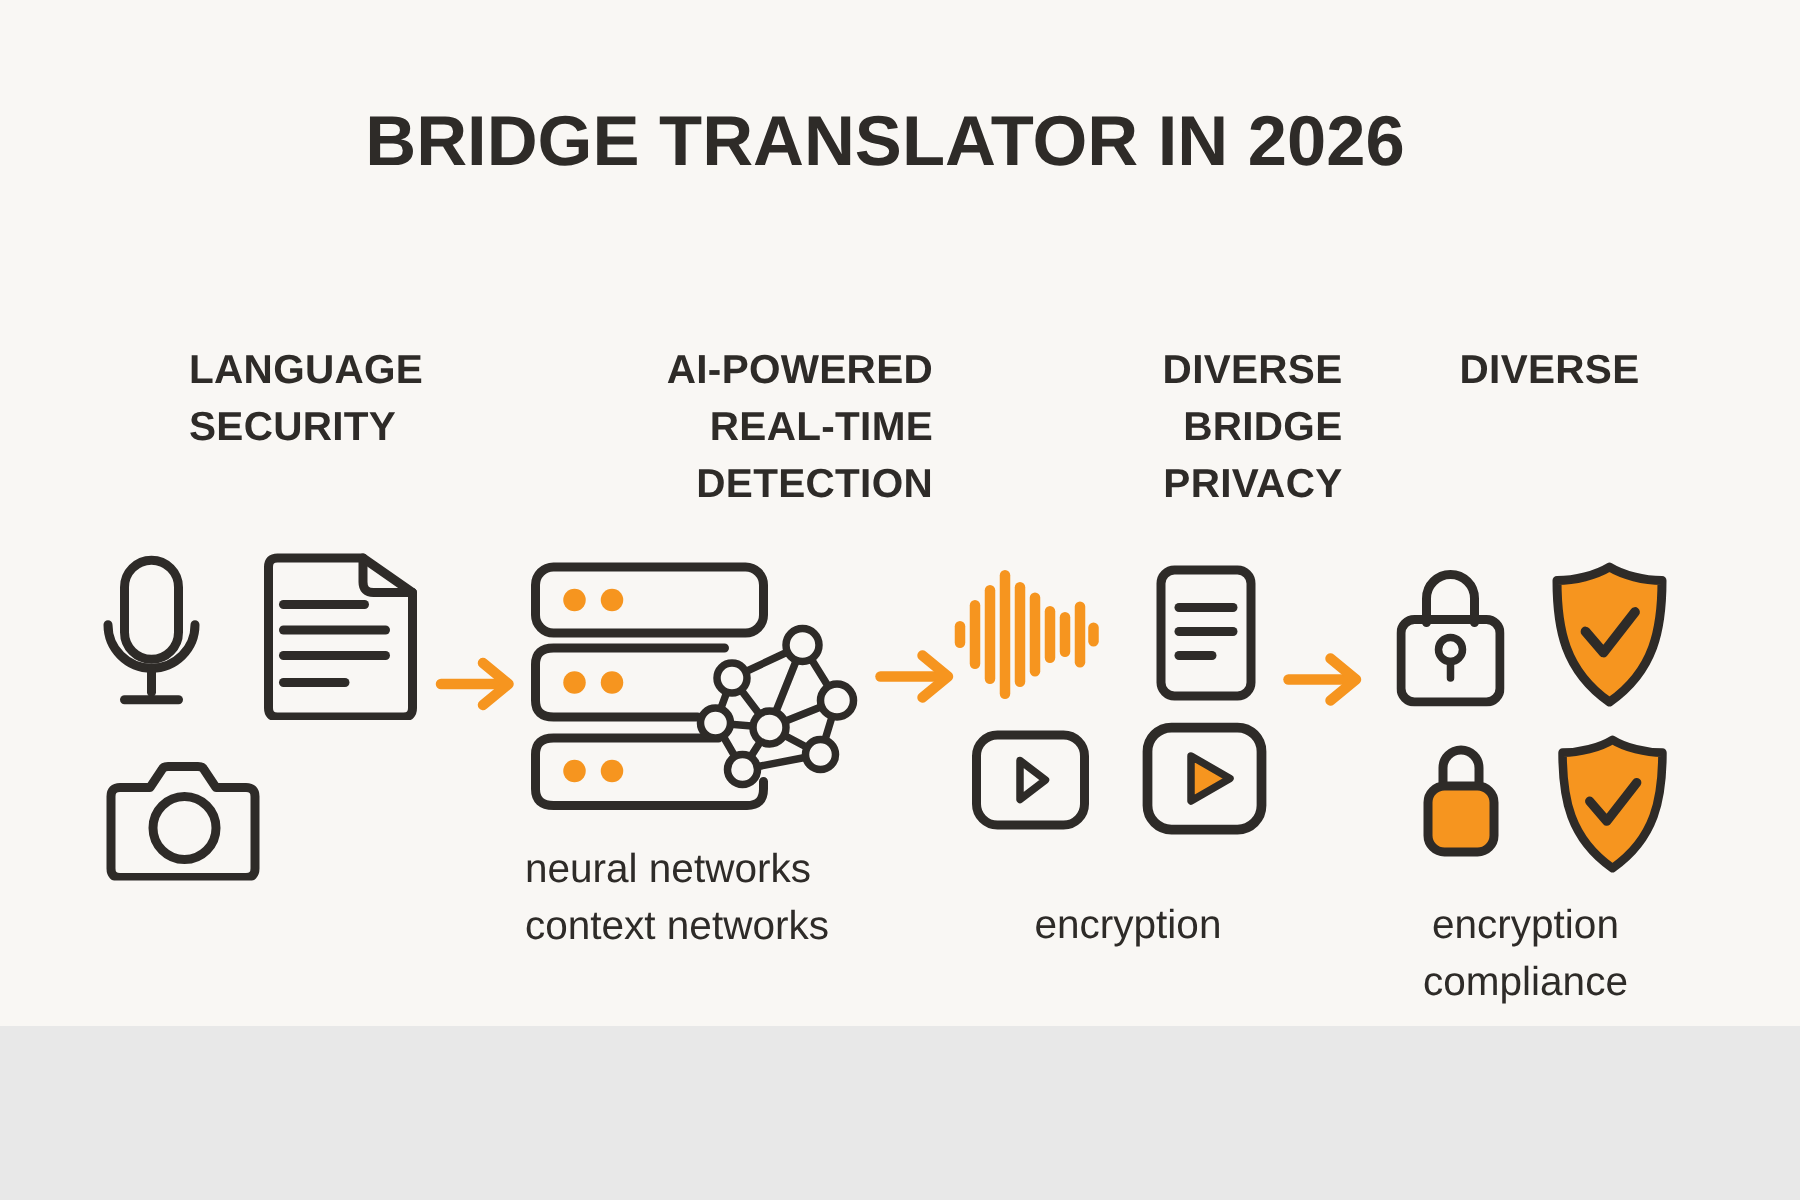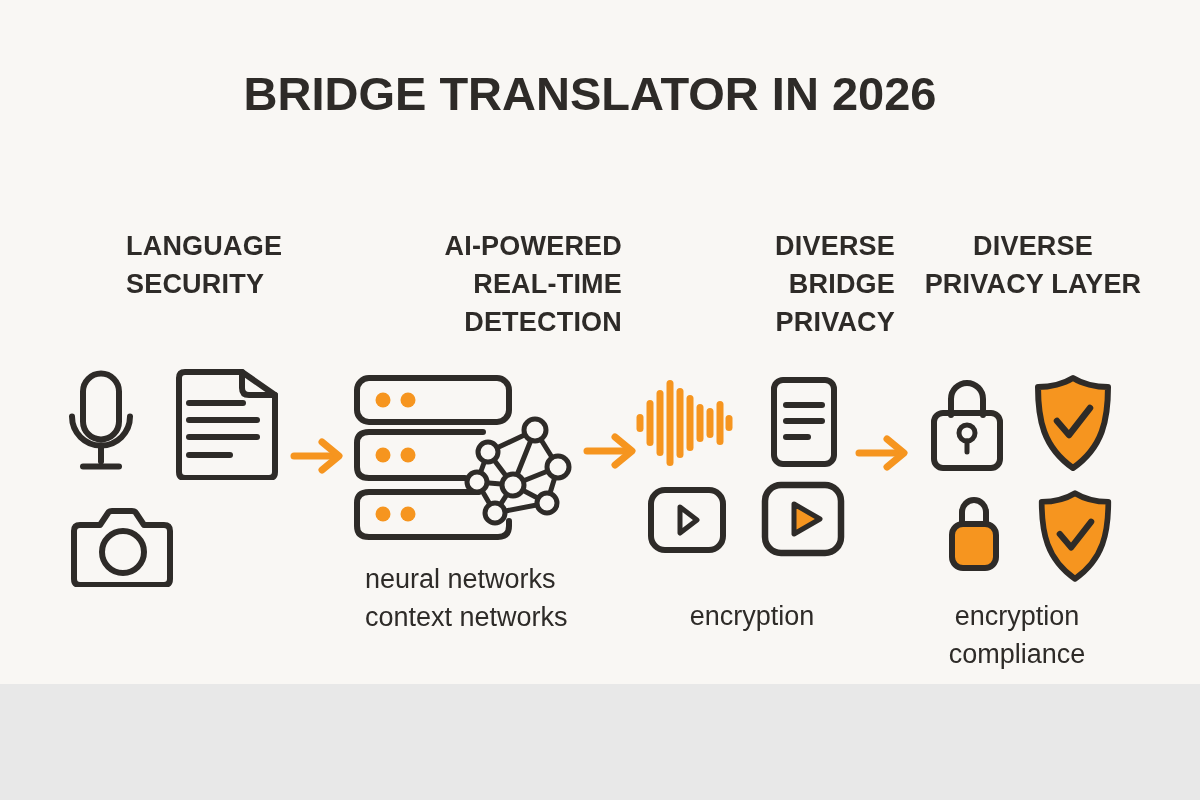--- a/index.html
+++ b/index.html
@@ -65,21 +65,20 @@
   </div>
 
   <div class="heading" style="left:617px;top:227px;width:250px;text-align:right;">
     <div>DIVERSE</div>
     <div>BRIDGE</div>
     <div>PRIVACY</div>
   </div>
 
   <div class="heading" style="left:855px;top:227px;width:300px;text-align:center;">
     <div>DIVERSE</div>
-    <div>PRIVACY LAYER</div>
   </div>
 
   <svg class="icon" style="left:66px;top:368px;" width="70" height="105" viewBox="0 0 70 102">
     <rect class="sk w6" x="17" y="4" width="36" height="66" rx="18"></rect>
     <path class="sk w6" d="M6,47 a29,29 0 0 0 58,0"></path>
     <path class="sk w6" d="M35,76 V92"></path>
     <path class="sk w6" d="M17,97 H53"></path>
   </svg>
 
   <svg class="icon" style="left:170px;top:366px;" width="110" height="114" viewBox="0 0 110 114">
@@ -116,21 +115,21 @@
       <circle class="sk w5 fbg" cx="182" cy="56" r="11"></circle>
       <circle class="sk w5 fbg" cx="135" cy="78" r="10"></circle>
       <circle class="sk w5 fbg" cx="205" cy="93" r="11"></circle>
       <circle class="sk w5 fbg" cx="124" cy="108" r="10"></circle>
       <circle class="sk w5 fbg" cx="160" cy="111" r="11"></circle>
       <circle class="sk w5 fbg" cx="194" cy="129" r="10"></circle>
       <circle class="sk w5 fbg" cx="142" cy="139" r="10"></circle>
     </g>
   </svg>
 
-  <div class="caption" style="left:365px;top:560px;text-align:left;">
+  <div class="caption" style="left:350px;top:560px;text-align:left;">
     <div>neural networks</div>
     <div>context networks</div>
   </div>
 
   <svg class="icon" style="left:583px;top:432px;" width="58" height="38" viewBox="0 0 58 38">
     <path class="sa w7" d="M4,19 H44"></path>
     <path class="sa w7" d="M32,5 L49,19 L32,33"></path>
   </svg>
 
   <svg class="icon" style="left:634px;top:380px;" width="100" height="86" viewBox="0 0 100 86">

